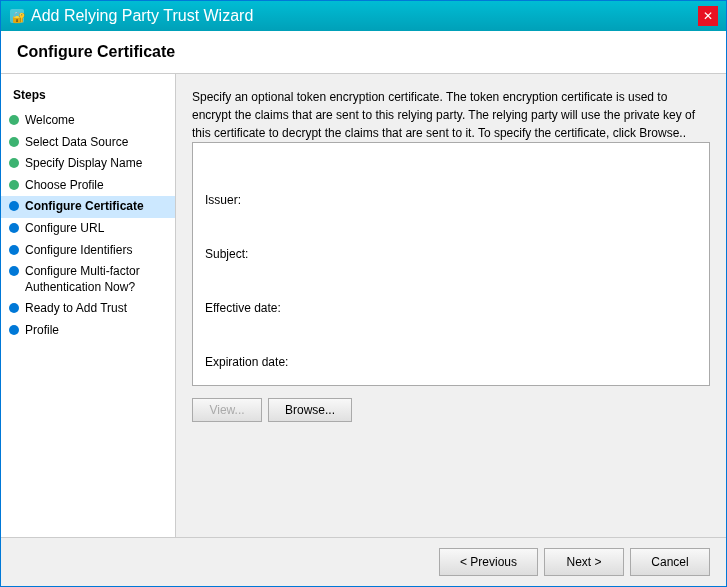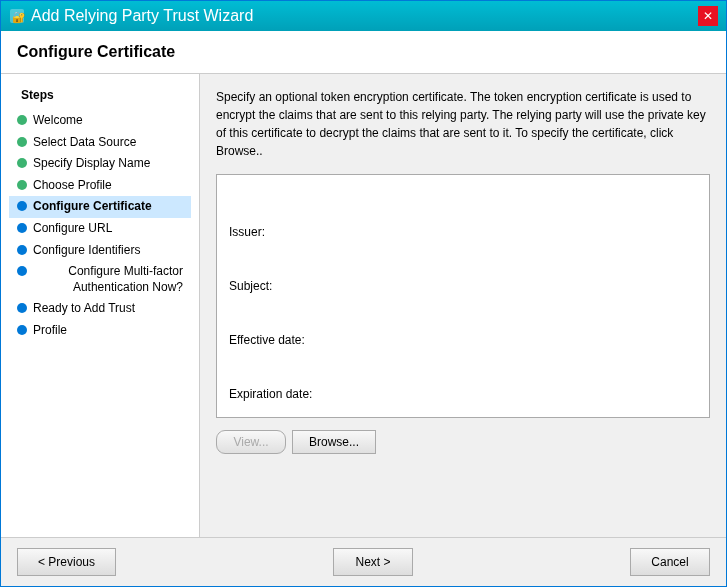--- a/index.html
+++ b/index.html
@@ -67,39 +67,38 @@
       font-size: 16px;
       font-weight: bold;
       color: #000;
     }
     .content-area {
       display: flex;
       flex: 1;
       overflow: hidden;
     }
     .sidebar {
-      width: 199px;
+      width: 175px;
       background: white;
       border-right: 1px solid #ccc;
-      padding: 10px 8px;
+      padding: 10px 0;
       flex-shrink: 0;
       overflow-y: auto;
     }
     .sidebar-title {
       font-weight: bold;
       padding: 4px 12px 8px 12px;
       font-size: 12px;
     }
     .step-item {
       display: flex;
       align-items: flex-start;
       padding: 3px 8px 3px 8px;
       cursor: default;
       gap: 6px;
-      text-align: right;
     }
     .step-item.active {
       background: #cce8ff;
     }
     .step-dot {
       width: 10px;
       height: 10px;
       border-radius: 50%;
       flex-shrink: 0;
       margin-top: 2px;
@@ -116,21 +115,20 @@
     }
     .main-content {
       flex: 1;
       padding: 14px 16px;
       background: #f0f0f0;
       overflow-y: auto;
     }
     .description {
       font-size: 12px;
       color: #000;
-      margin-bottom: 14px;
       line-height: 1.5;
     }
     .cert-box {
       background: white;
       border: 1px solid #aaa;
       padding: 10px 12px;
       margin-bottom: 12px;
       min-height: 100px;
     }
     .cert-row {
@@ -155,31 +153,30 @@
       padding: 4px 16px;
       font-size: 12px;
       border: 1px solid #aaa;
       background: linear-gradient(to bottom, #f8f8f8, #e0e0e0);
       cursor: pointer;
       min-width: 70px;
     }
     .btn:disabled {
       color: #aaa;
       cursor: default;
-      border-radius: 9px;
     }
     .btn.browse {
       background: linear-gradient(to bottom, #f8f8f8, #e0e0e0);
     }
     .footer {
       background: #f0f0f0;
       border-top: 1px solid #ccc;
       padding: 10px 16px;
       display: flex;
-      justify-content: space-between;
+      justify-content: flex-end;
       gap: 6px;
       flex-shrink: 0;
     }
     .footer-btn {
       padding: 6px 20px;
       font-size: 12px;
       border: 1px solid #aaa;
       background: linear-gradient(to bottom, #f8f8f8, #ddd);
       cursor: pointer;
       min-width: 80px;

